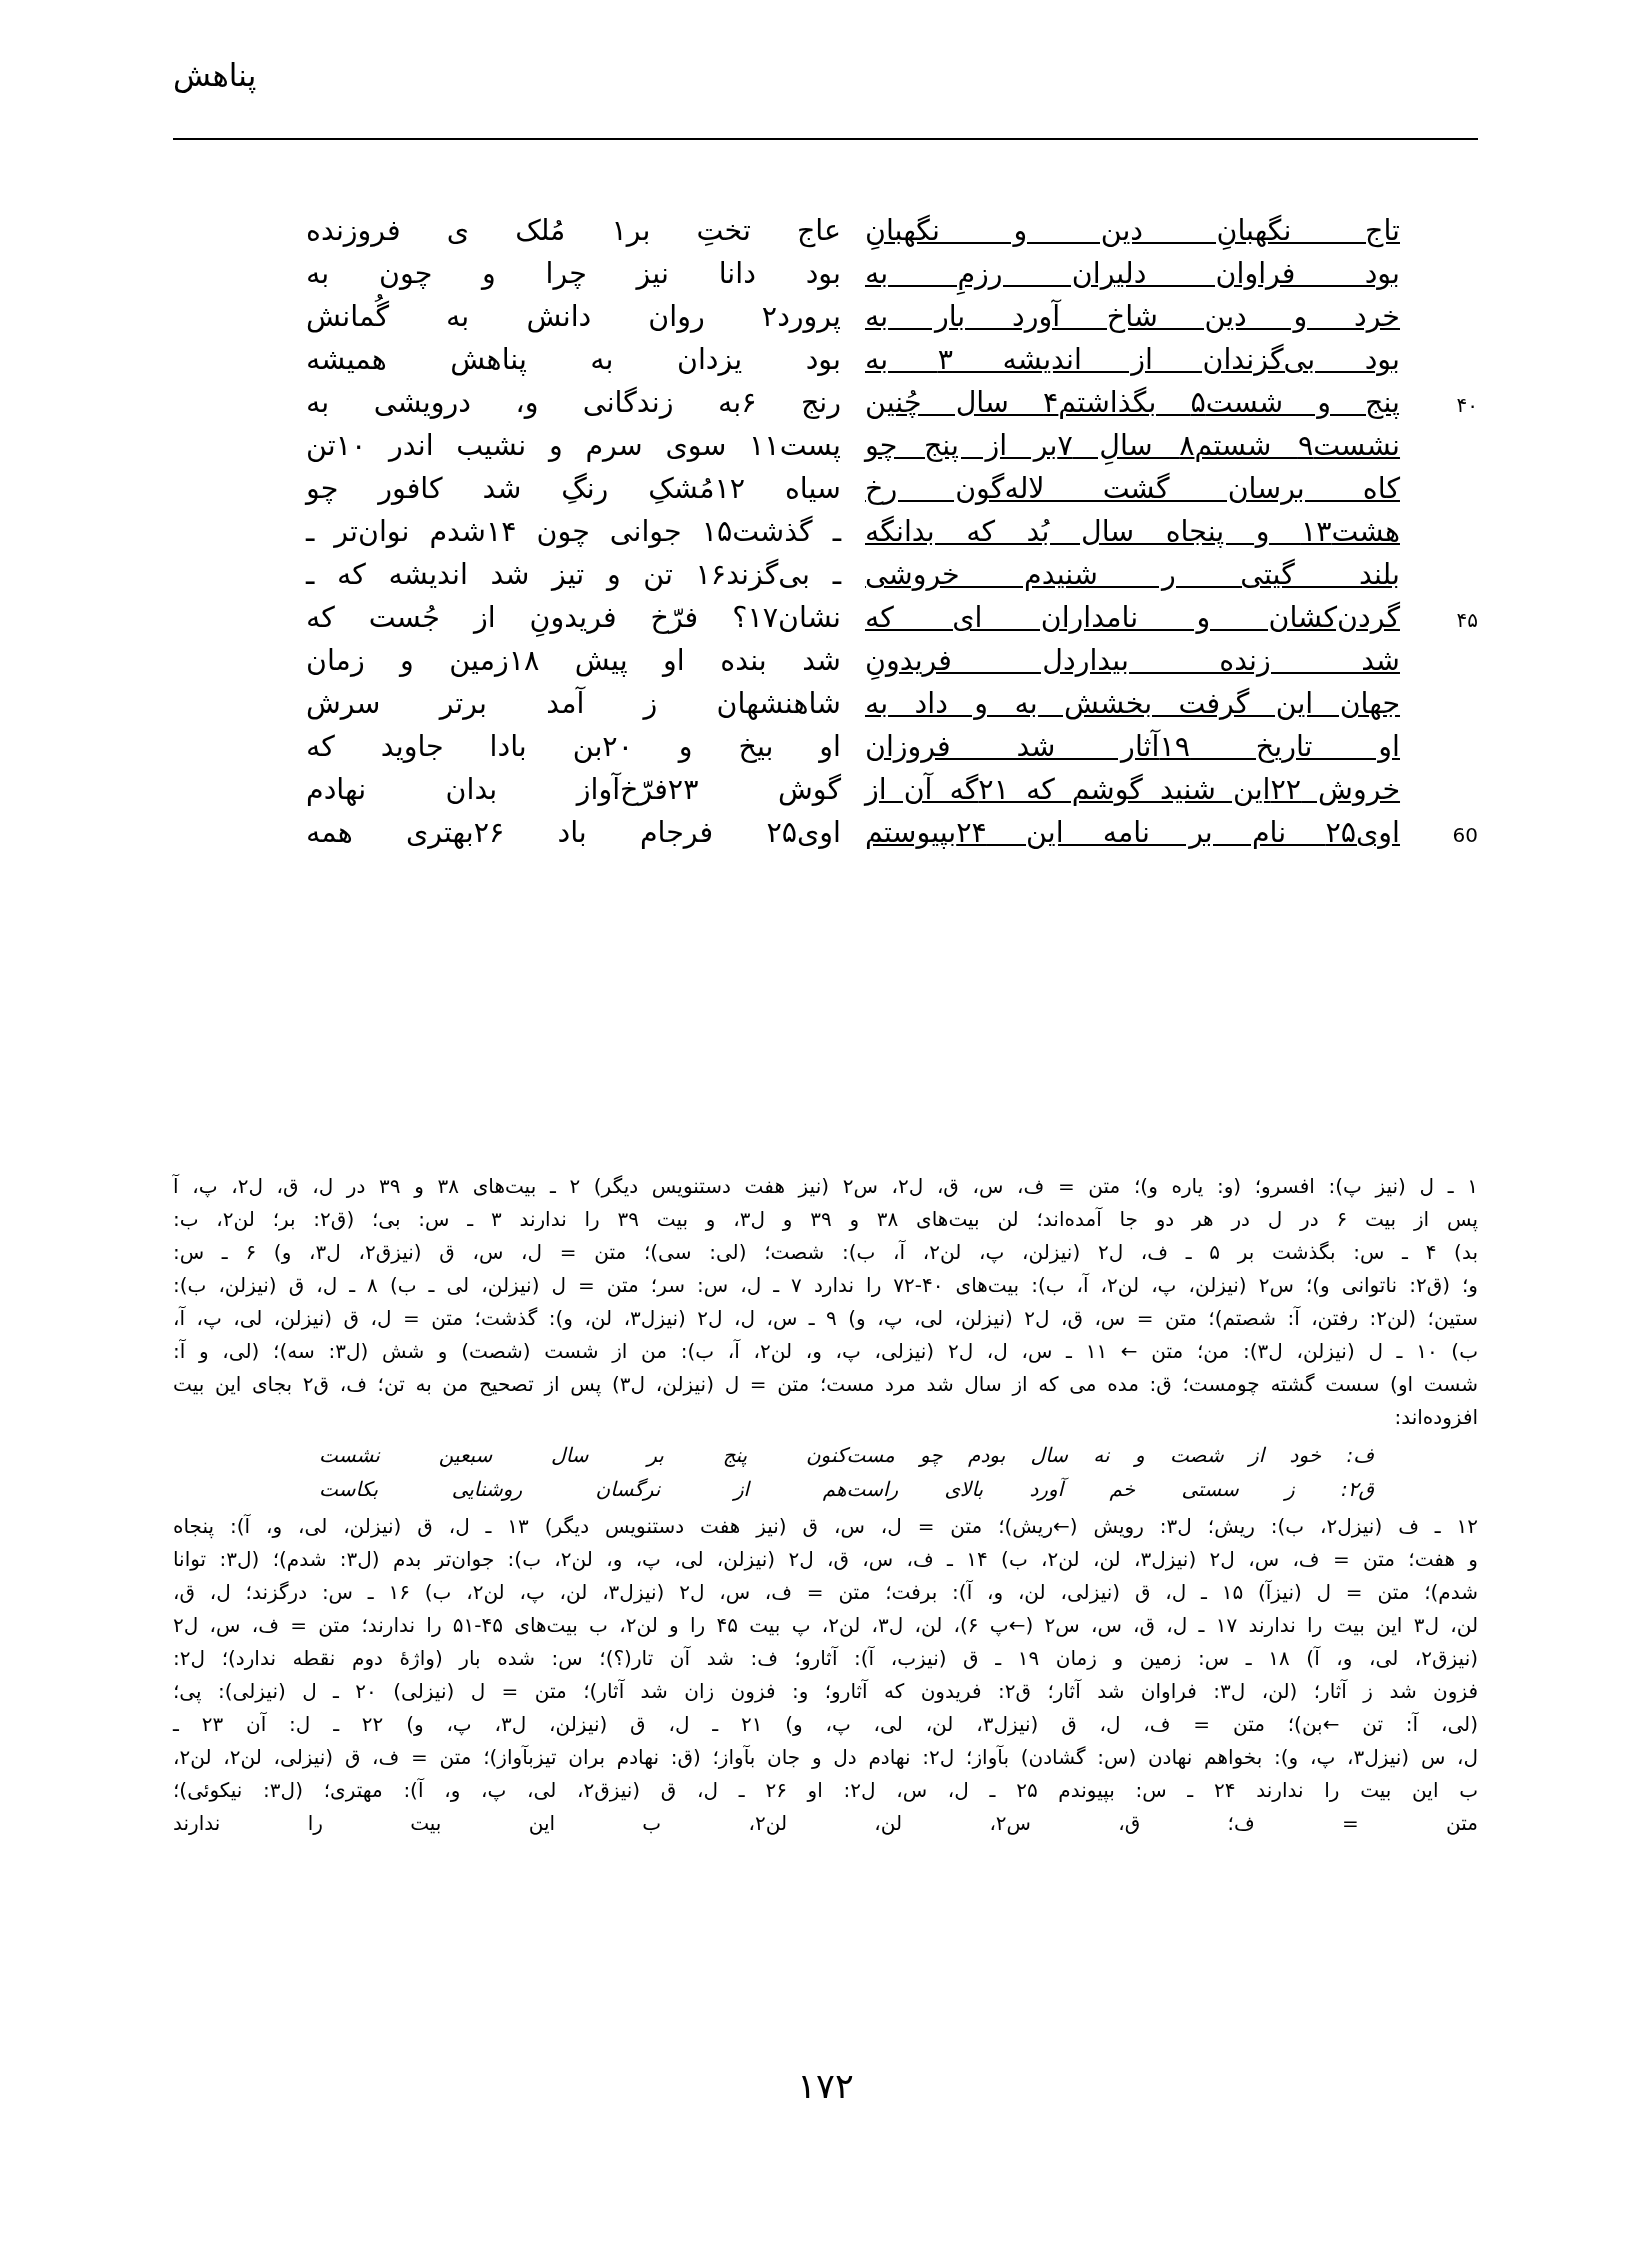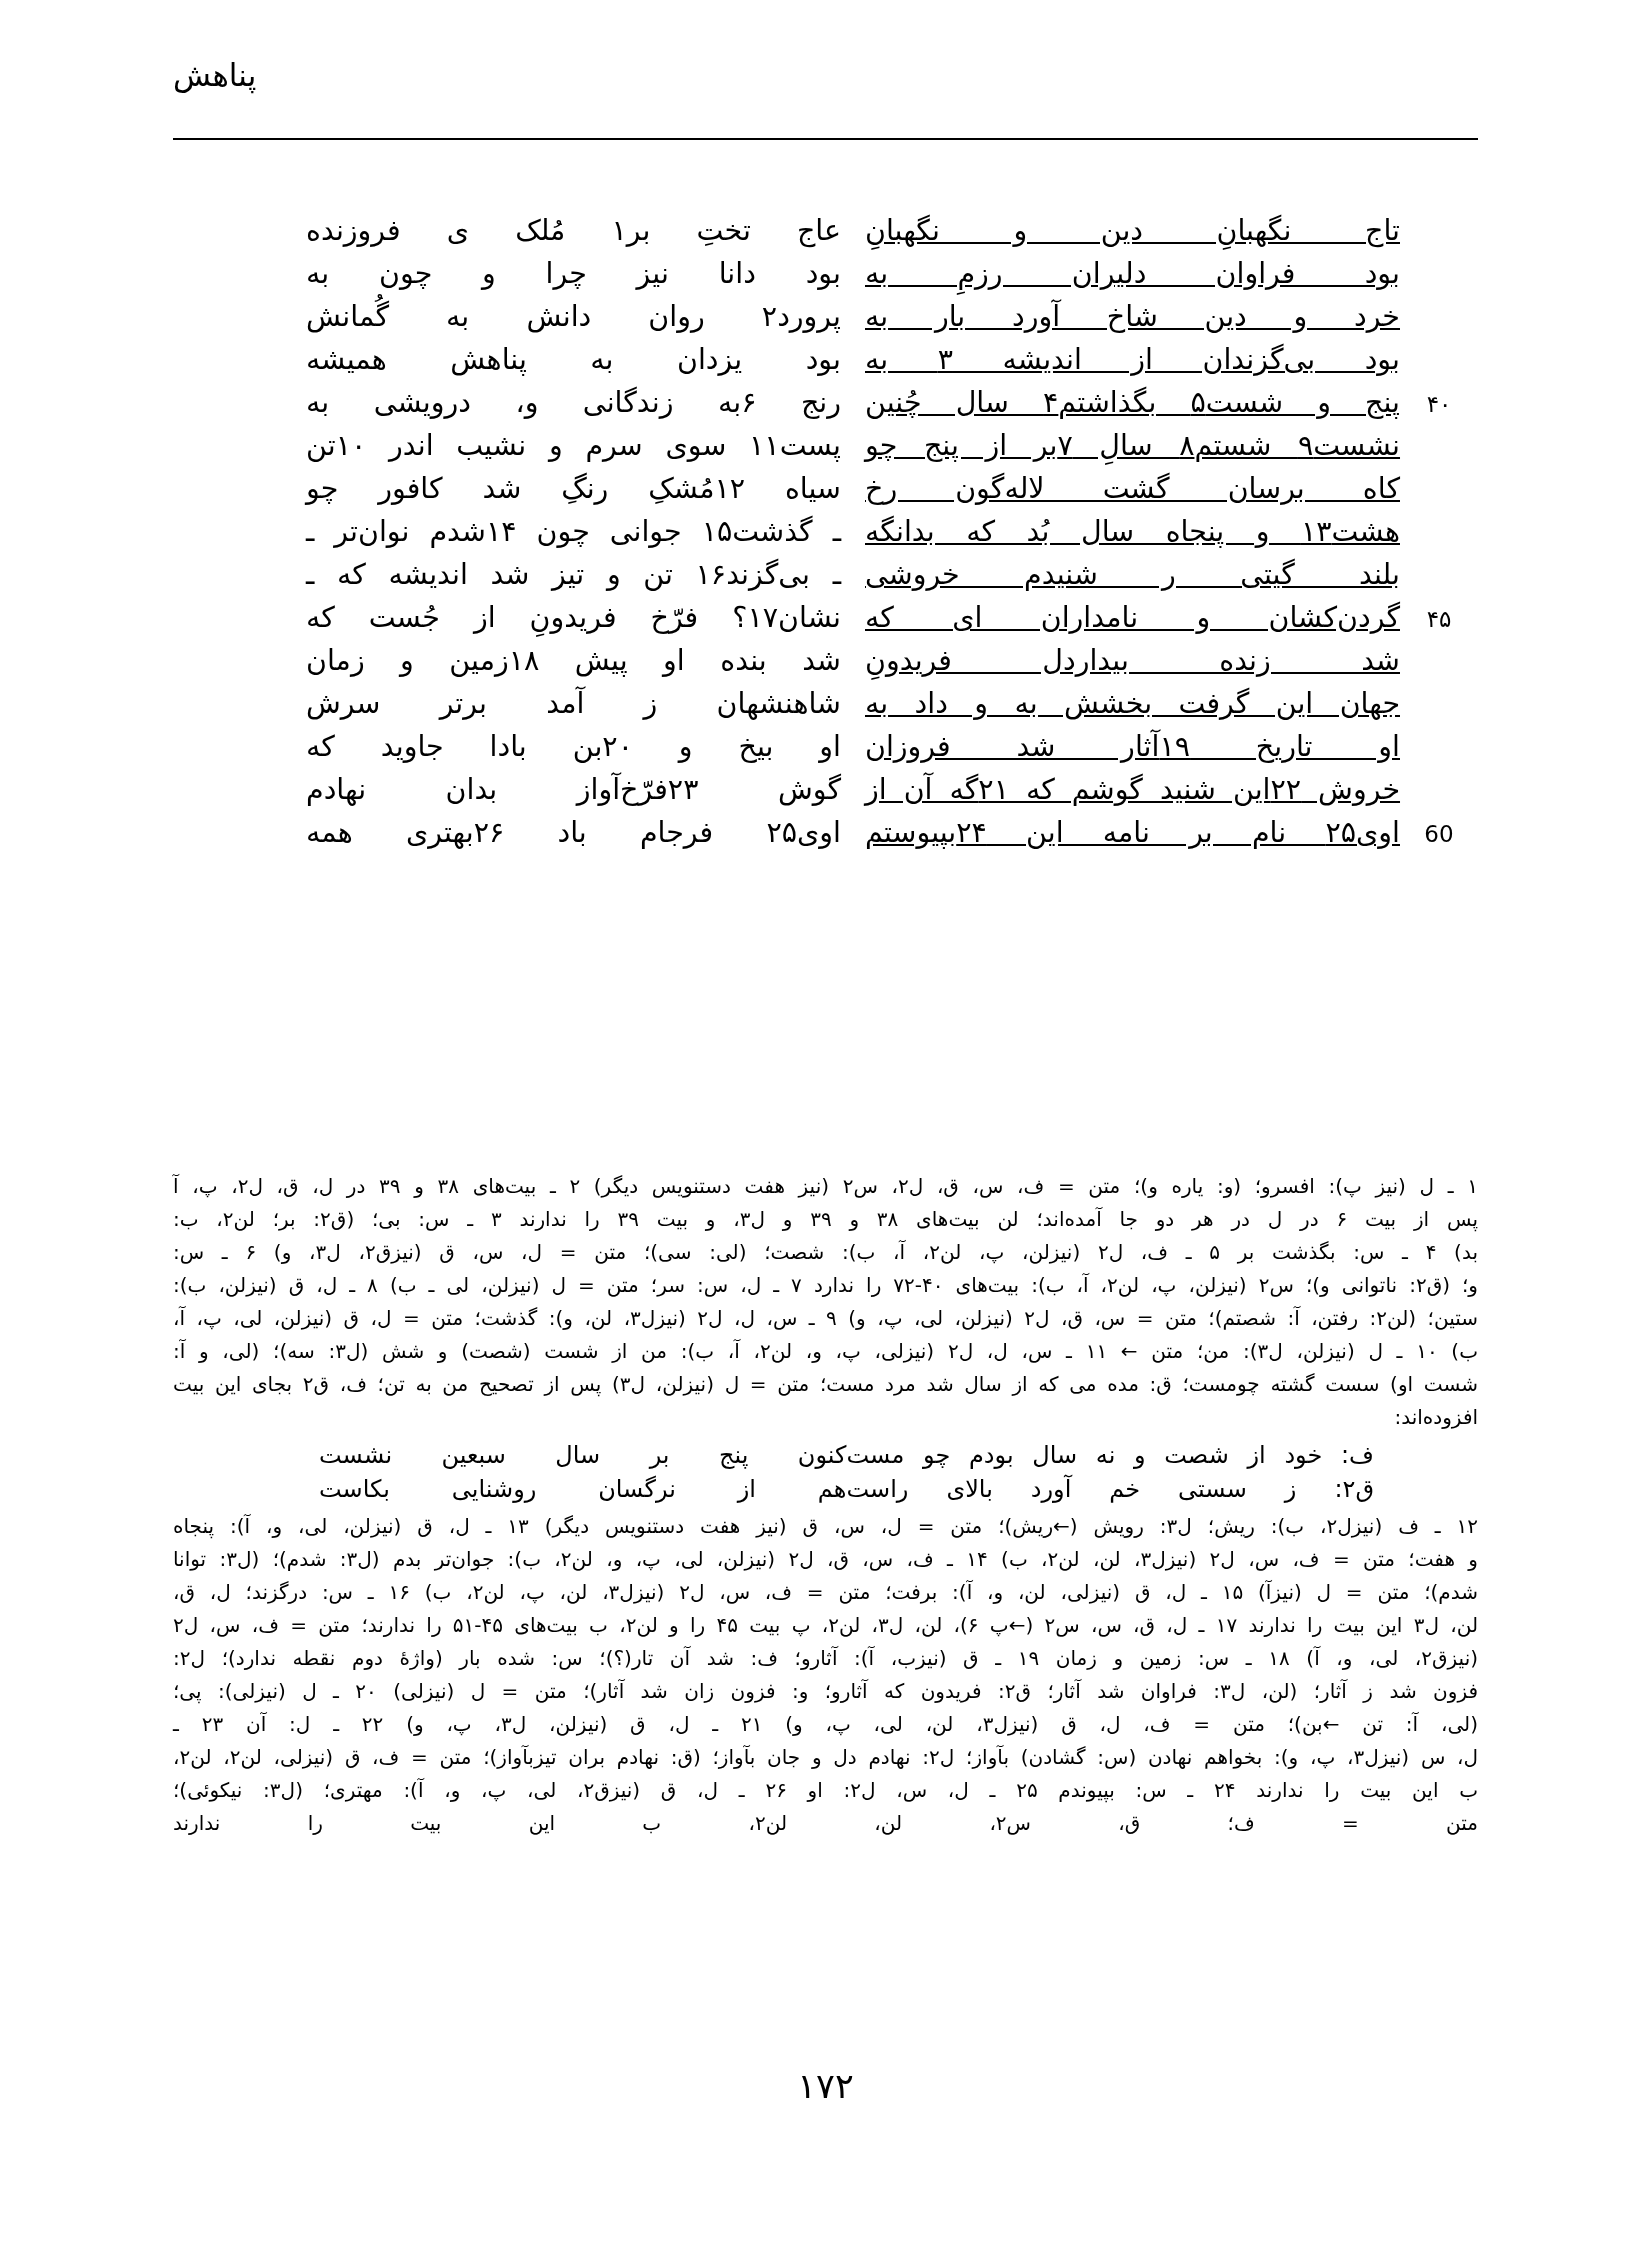--- a/index.html
+++ b/index.html
@@ -40,22 +40,22 @@
   }
   .bayt{
     display:flex;
     flex-direction:row;      
     align-items:baseline;
     height:43px;
   }
   .num{
     width:78px;
     flex:0 0 78px;
-    font-size:23px;
-    text-align:center;
+    font-size:20px;
+    text-align:right;
     line-height:43px;
   }
   .hemistich{
     flex:0 0 535px;
     width:535px;
     font-size:28.5px;
     line-height:43px;
     white-space:nowrap;
     text-align:justify;
     text-align-last:justify;
@@ -86,25 +86,26 @@
     margin:4.2px 0 4.2px 0;
     display:block;
   }
   .inset-row{
     display:flex;flex-direction:row;
     height:34px;align-items:baseline;
     padding-right:104px;padding-left:104px;
   }
   .inset-row .h{
     flex:1 1 50%;
-    font-size:24px;
+    font-size:20px;
     line-height:34px;
     white-space:nowrap;
     text-align:justify;
     text-align-last:justify;
+    font-style:italic;
   }
   .inset-row .h.b{padding-left:42px;}
 
   
   .folio{
     position:absolute;
     top:2066px;left:0;right:0;
     text-align:center;
     font-size:35px;
   }

